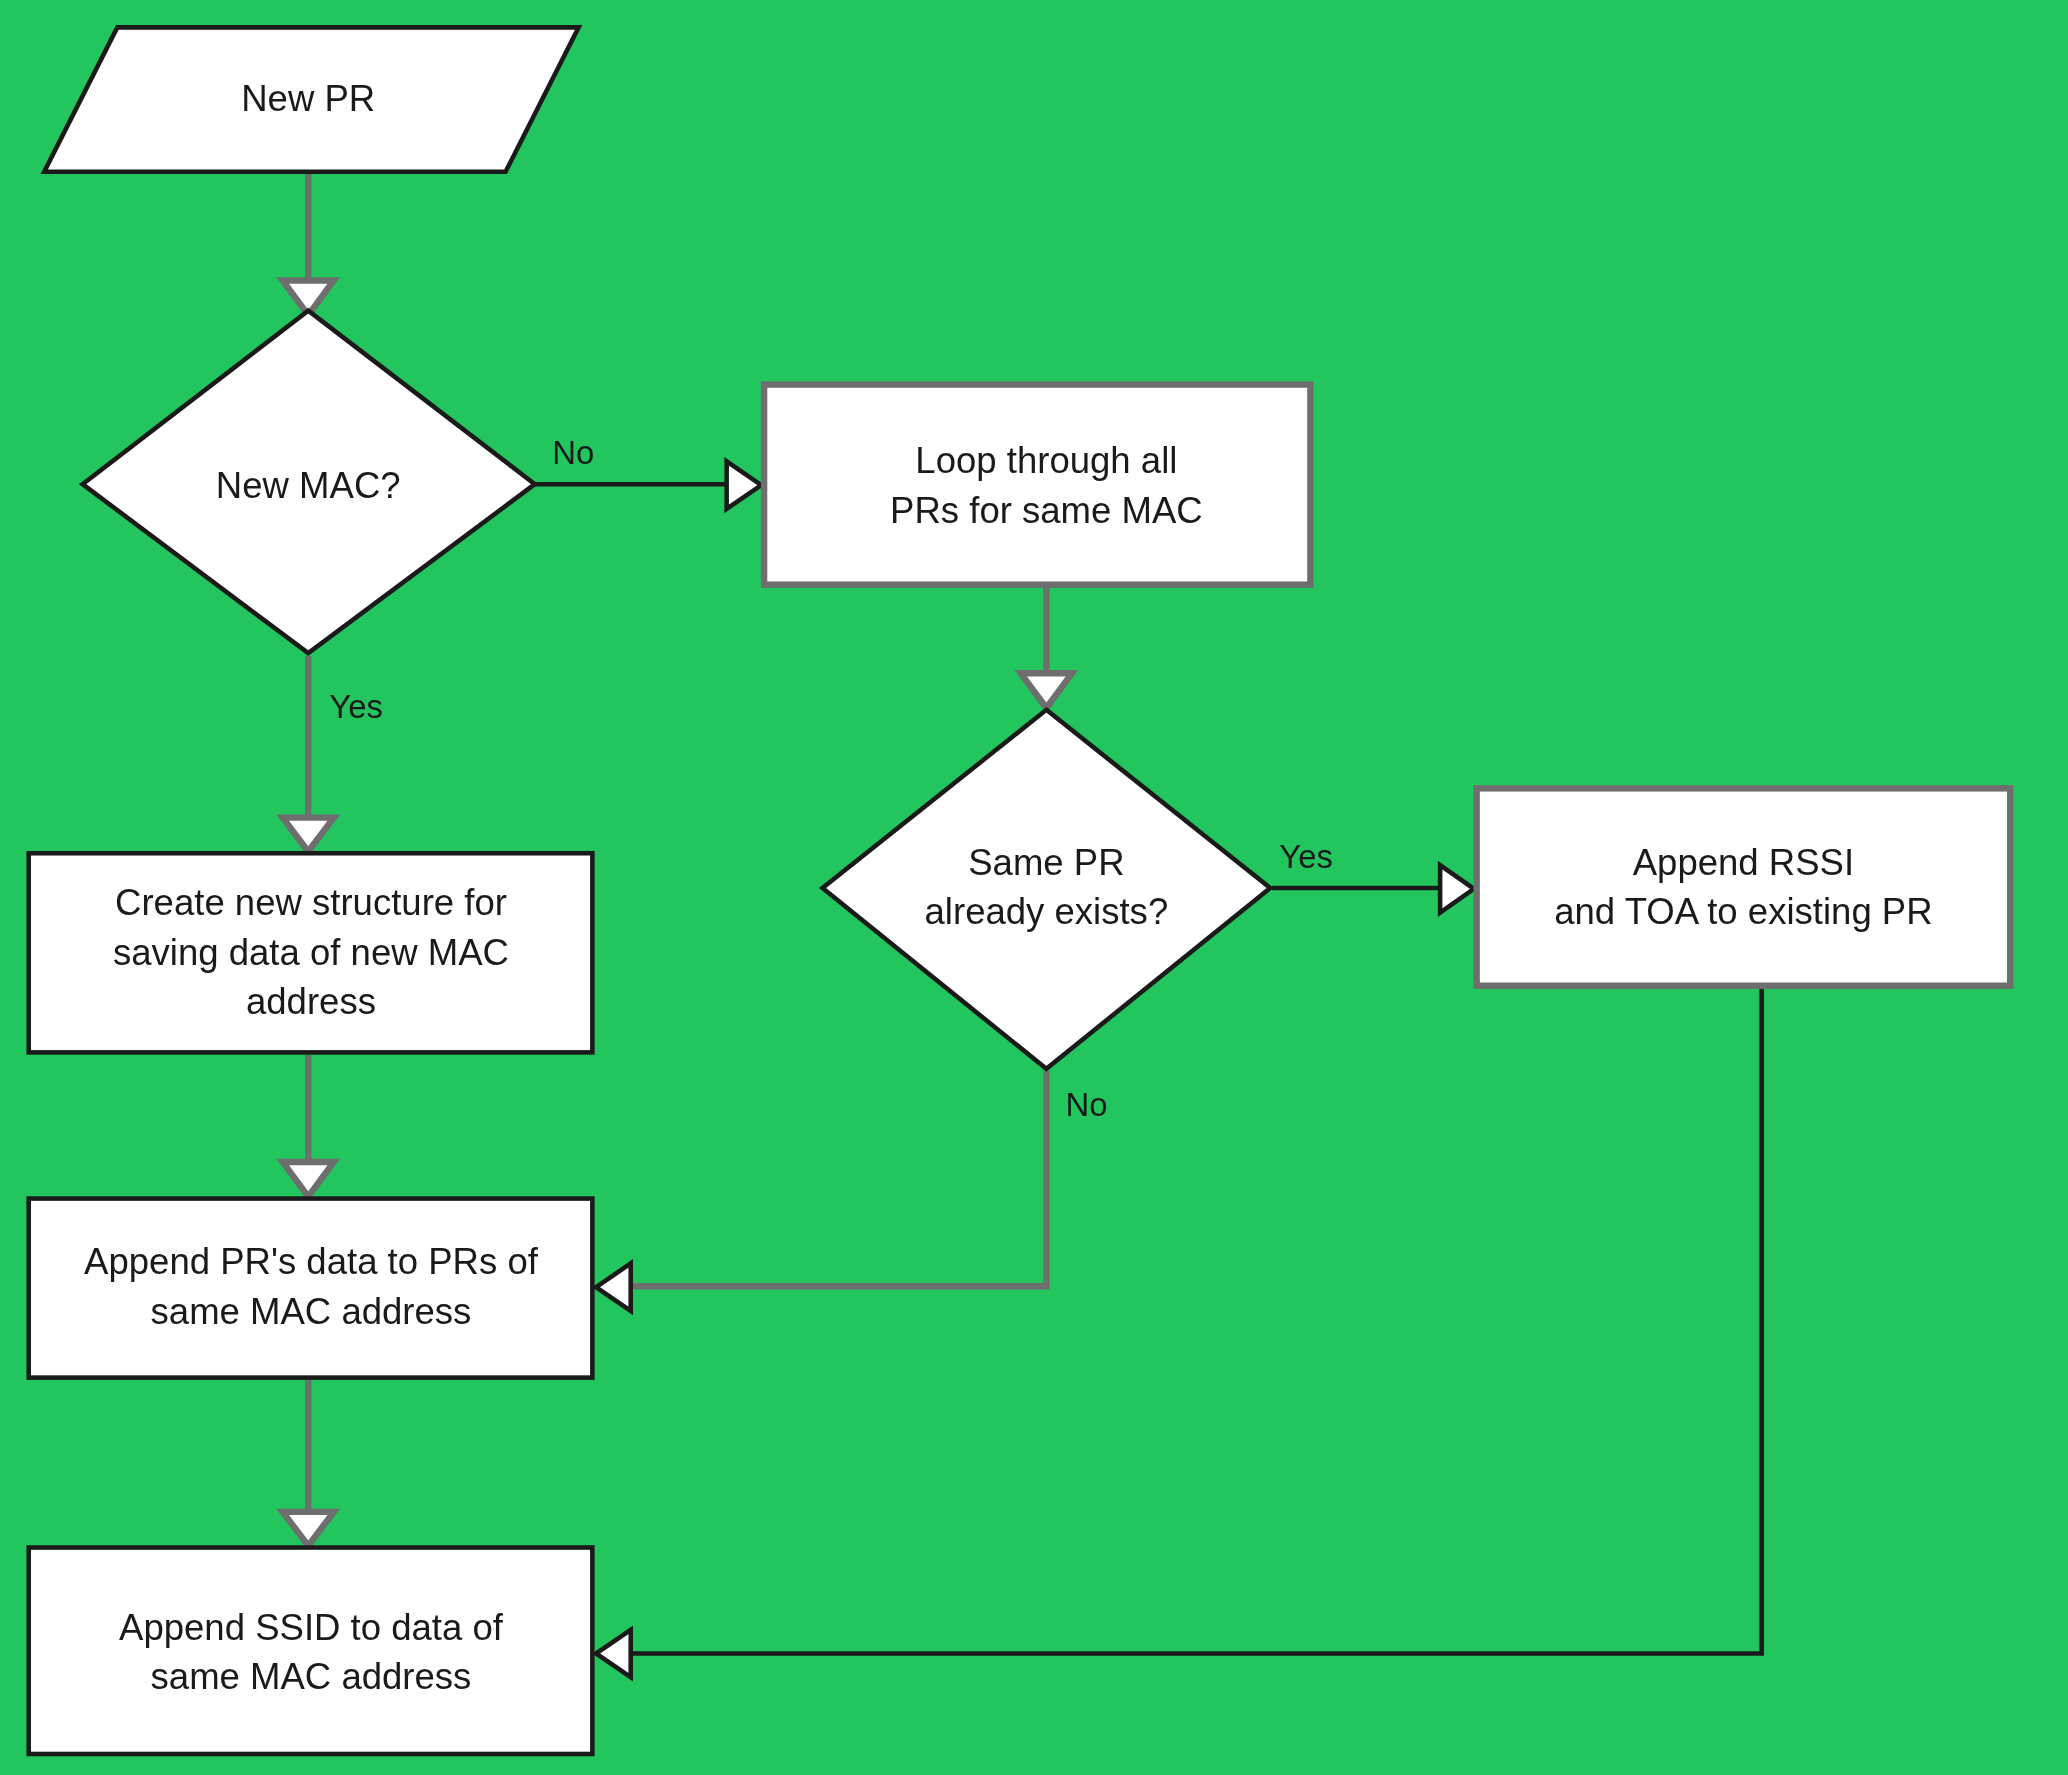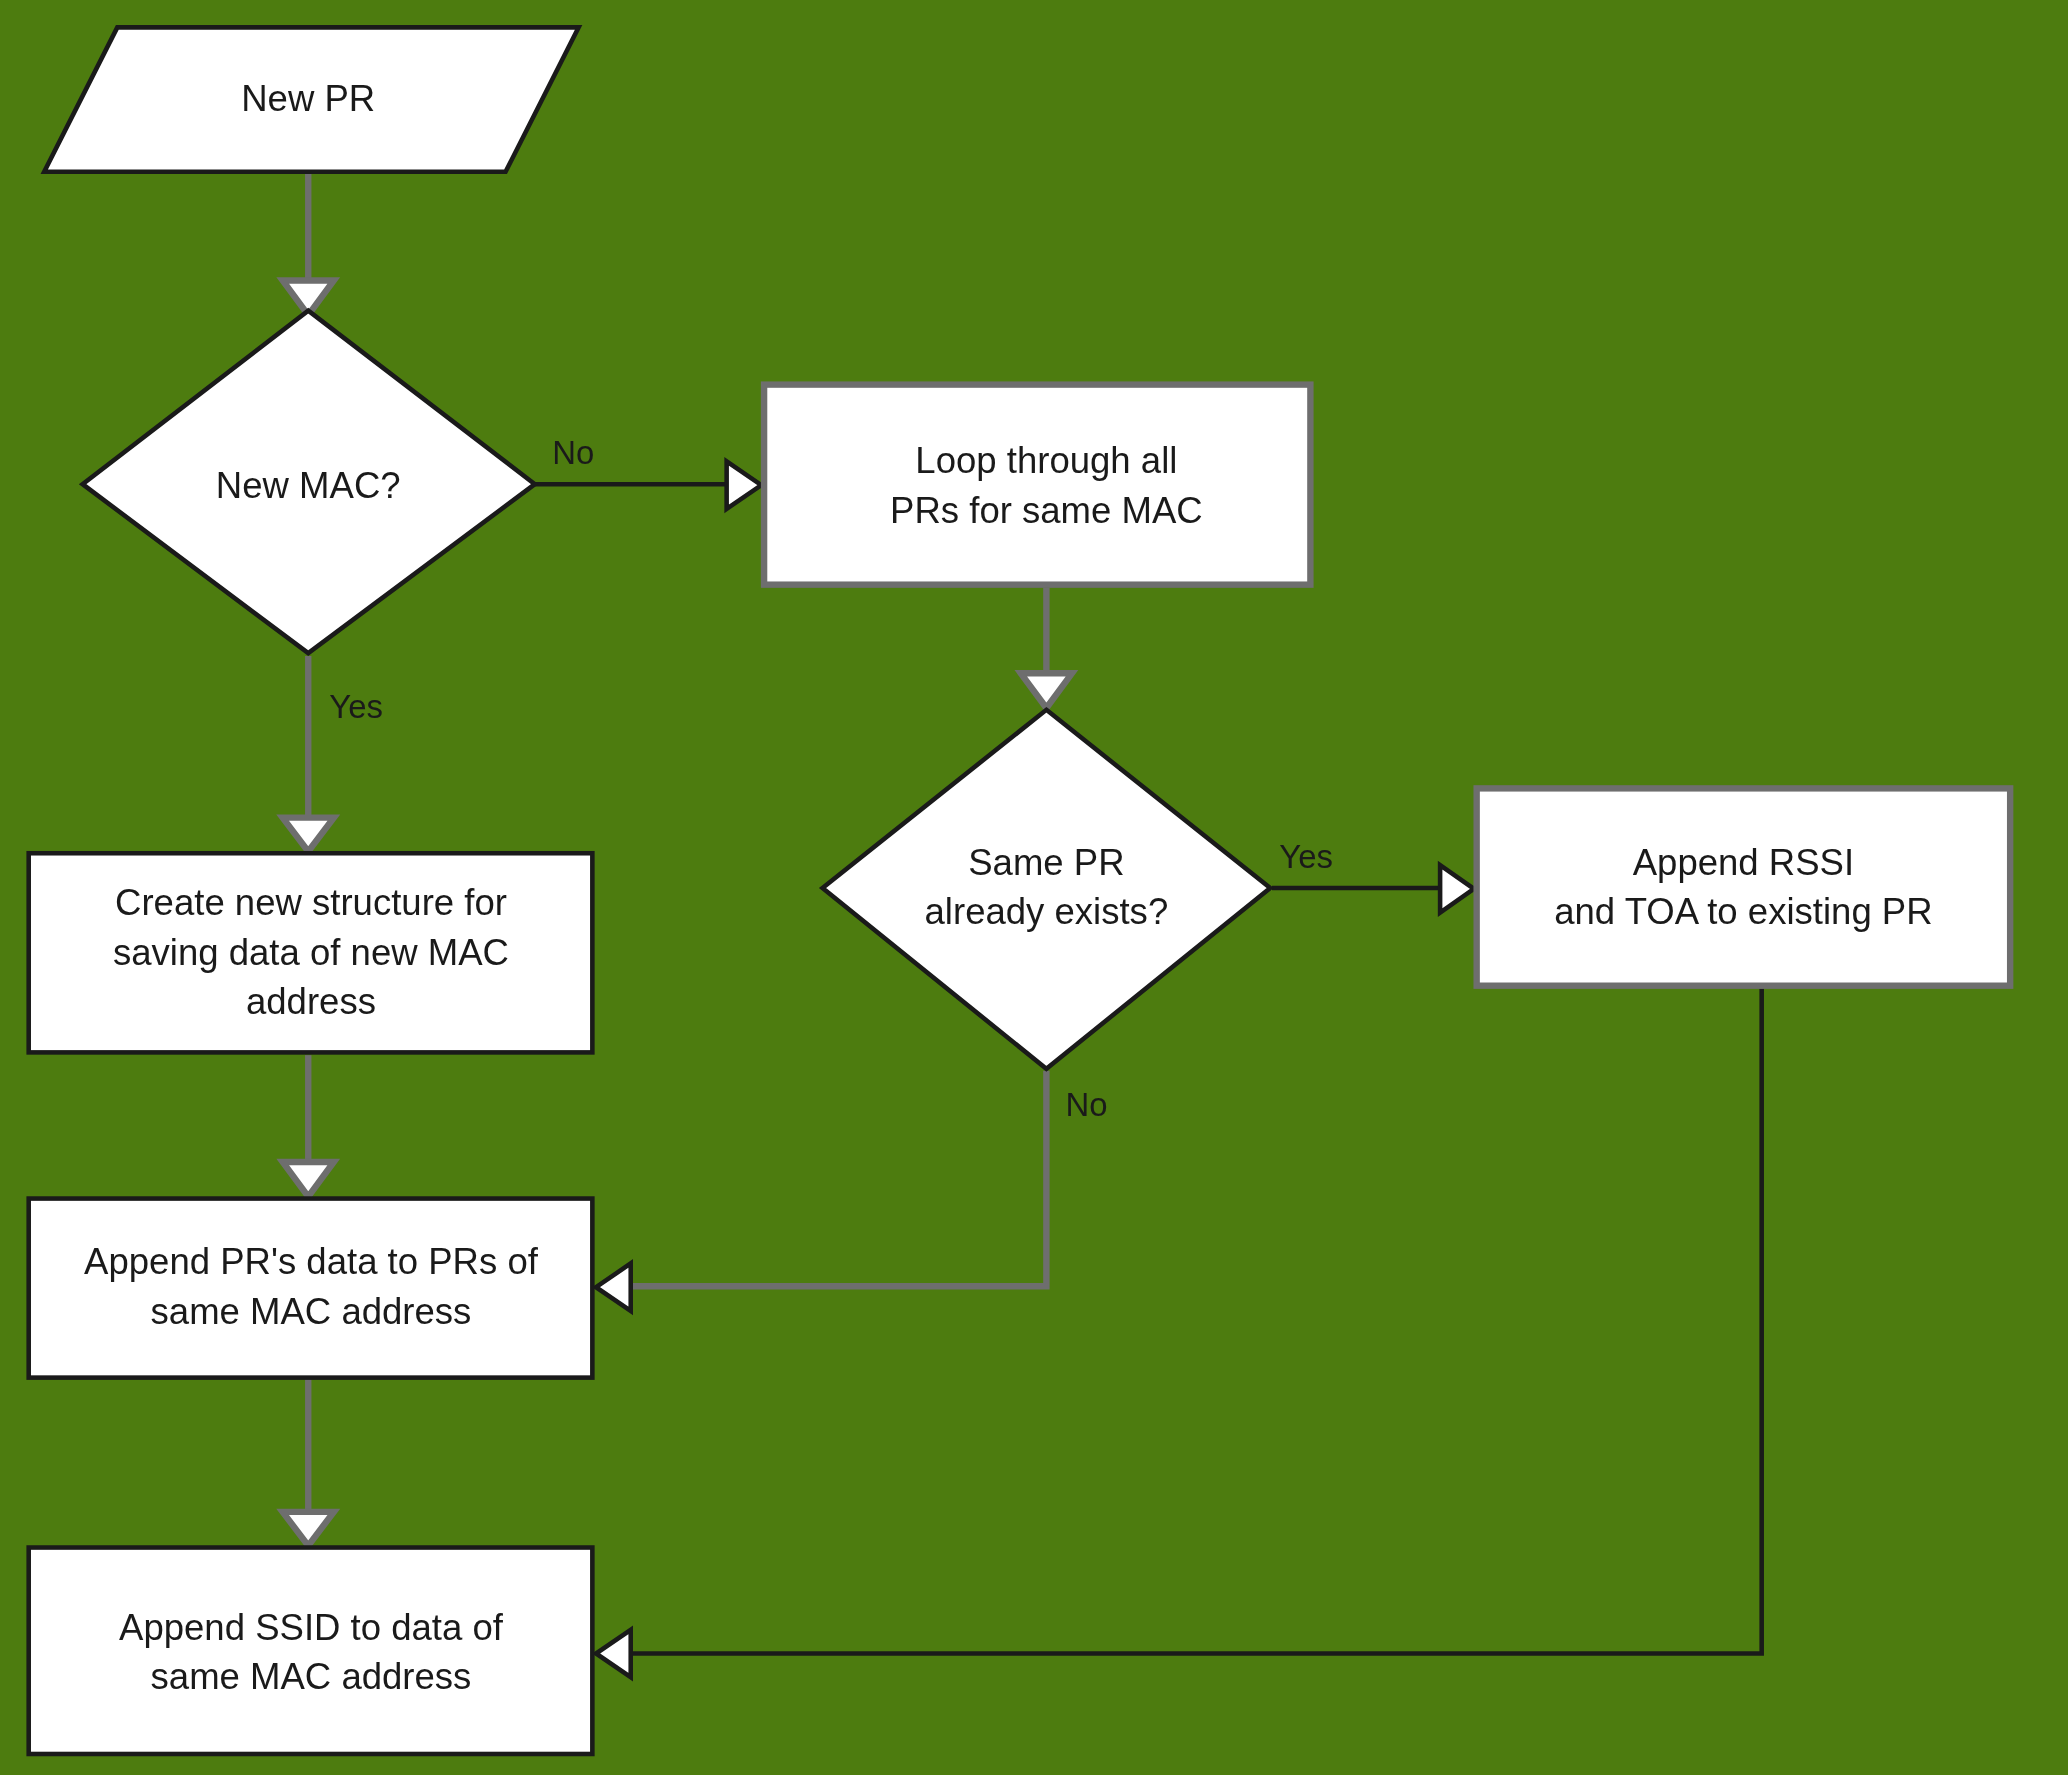--- a/index.html
+++ b/index.html
@@ -7,21 +7,21 @@
     padding: 0;
     background: #ffffff;
   }
   body {
     font-family: "Liberation Sans", sans-serif;
   }
   #flowchart-root {
     position: relative;
     width: 2069px;
     height: 1775px;
-    background: #4d7c0f;
+    background: #22c55e;
     overflow: hidden;
   }
   #flow-svg {
     position: absolute;
     top: 0;
     left: 0;
     width: 2069px;
     height: 1775px;
   }
   .node-text {

